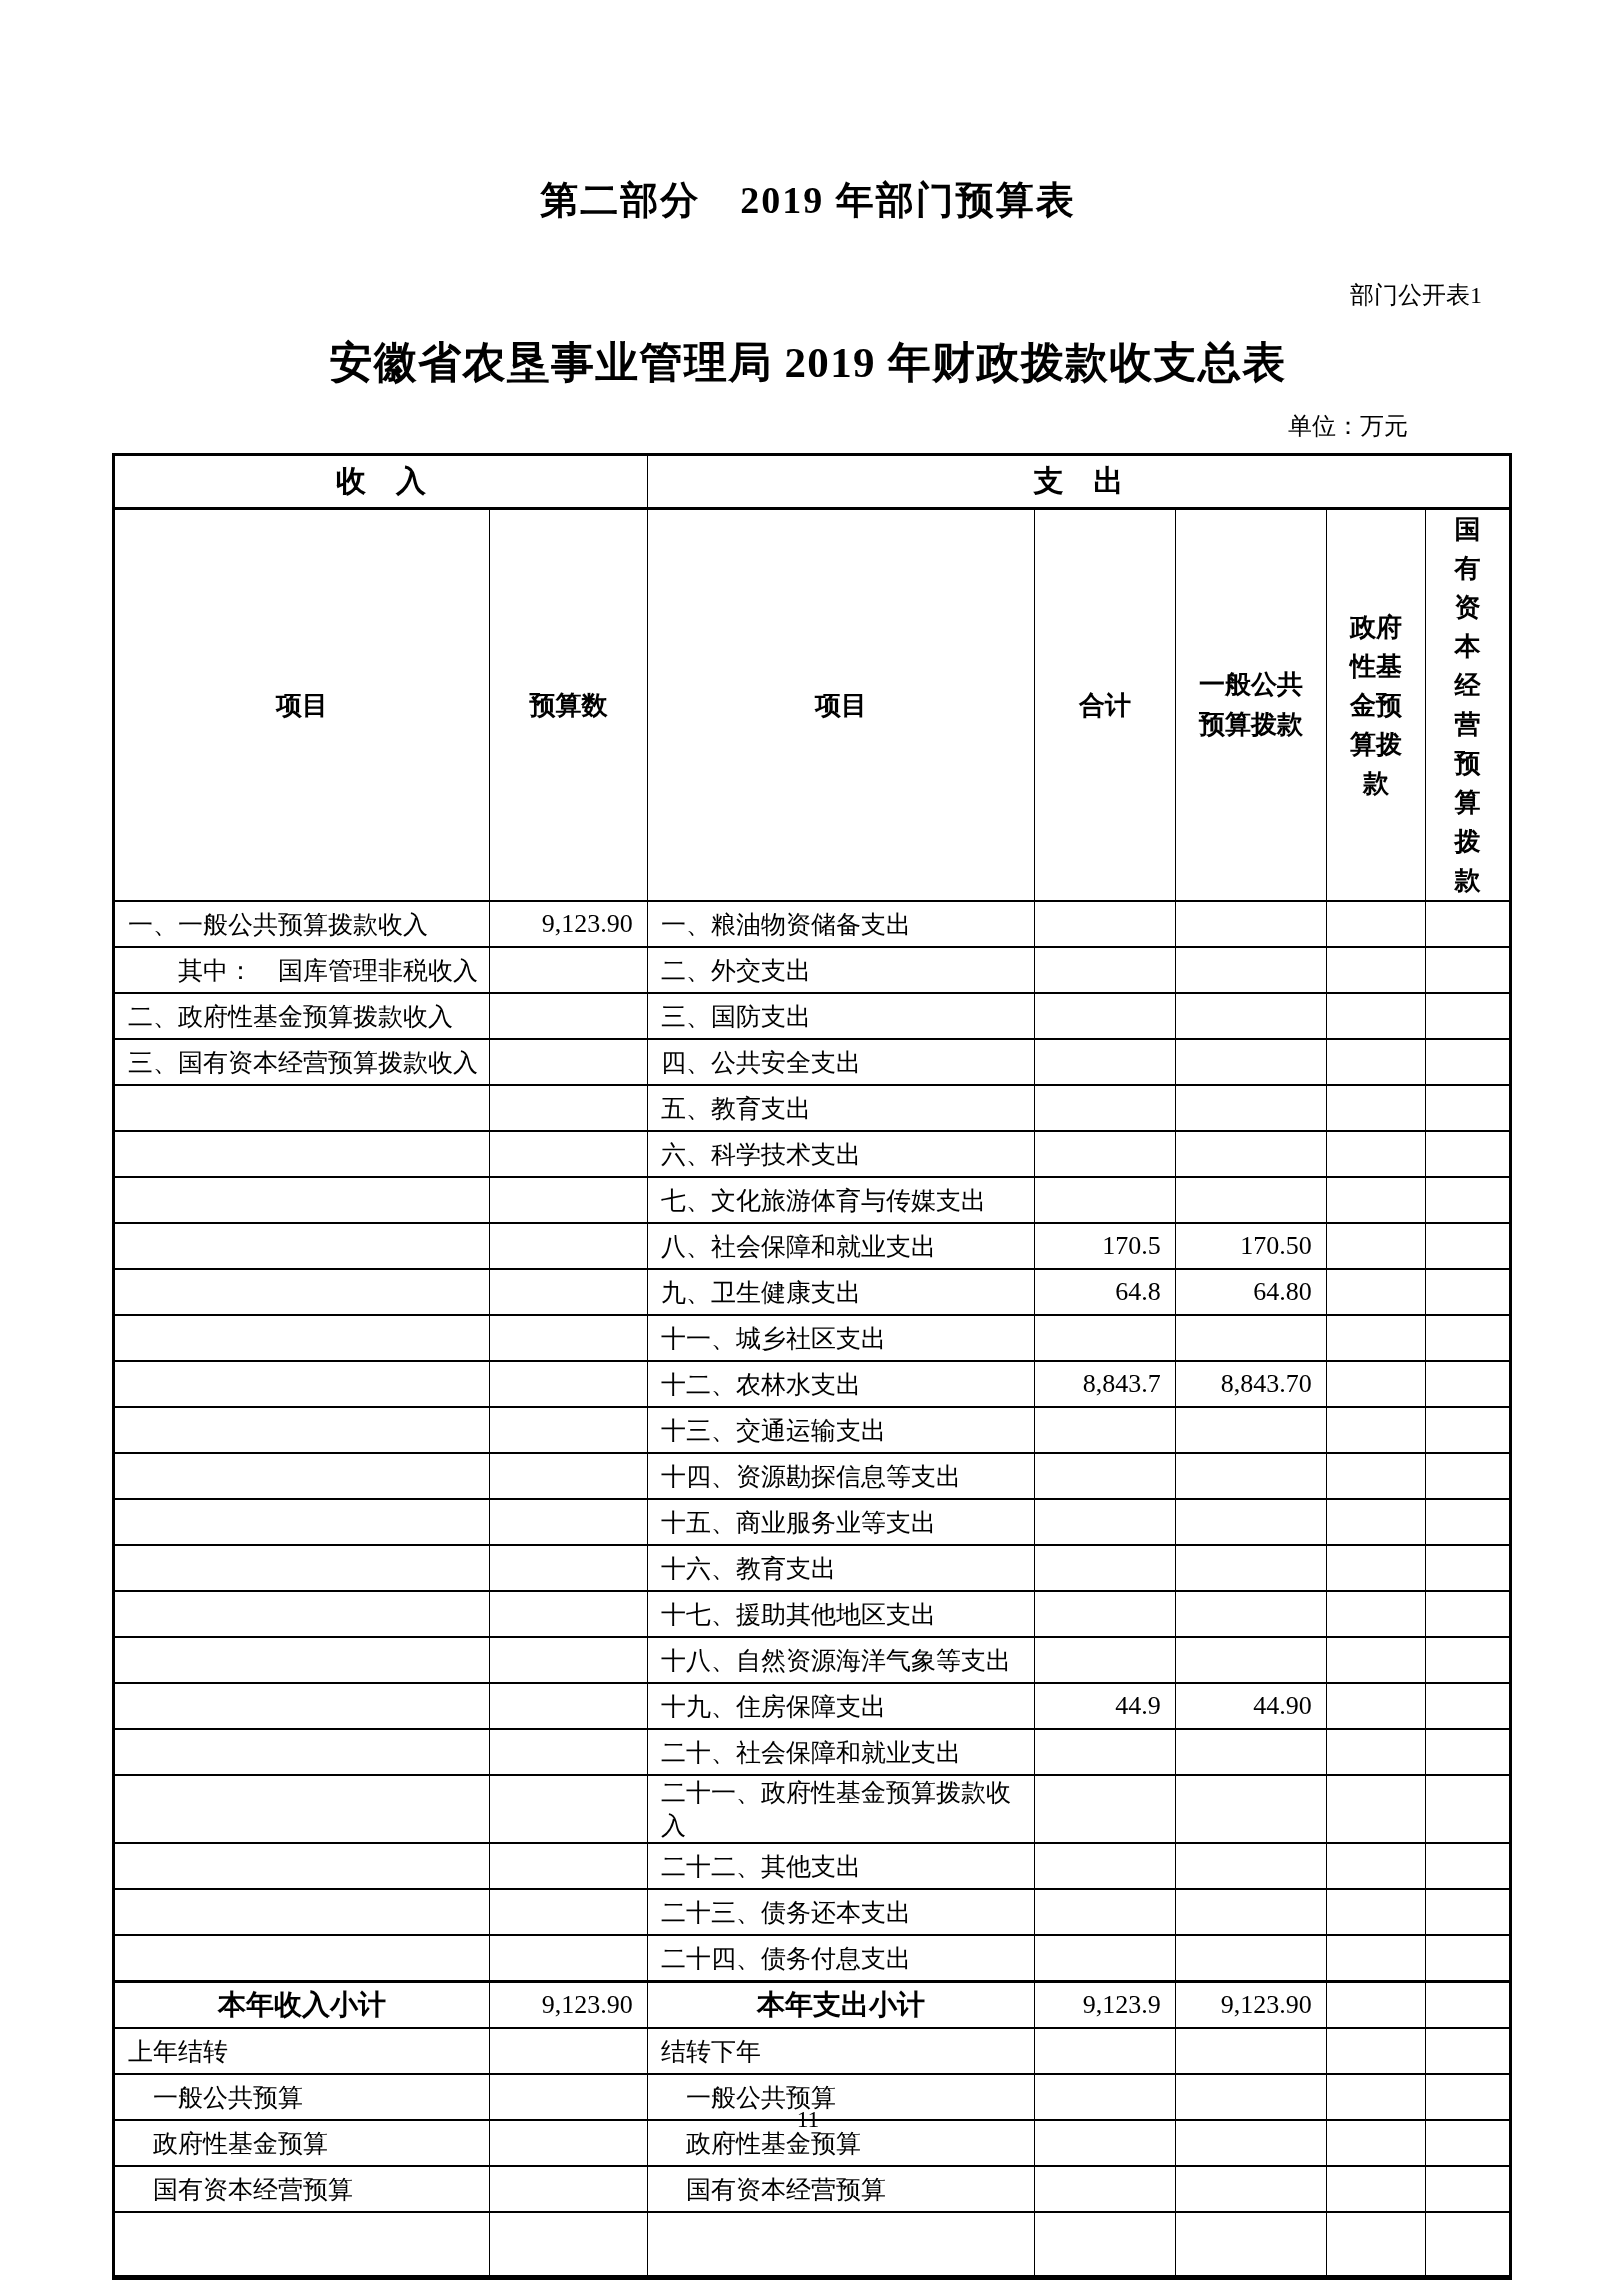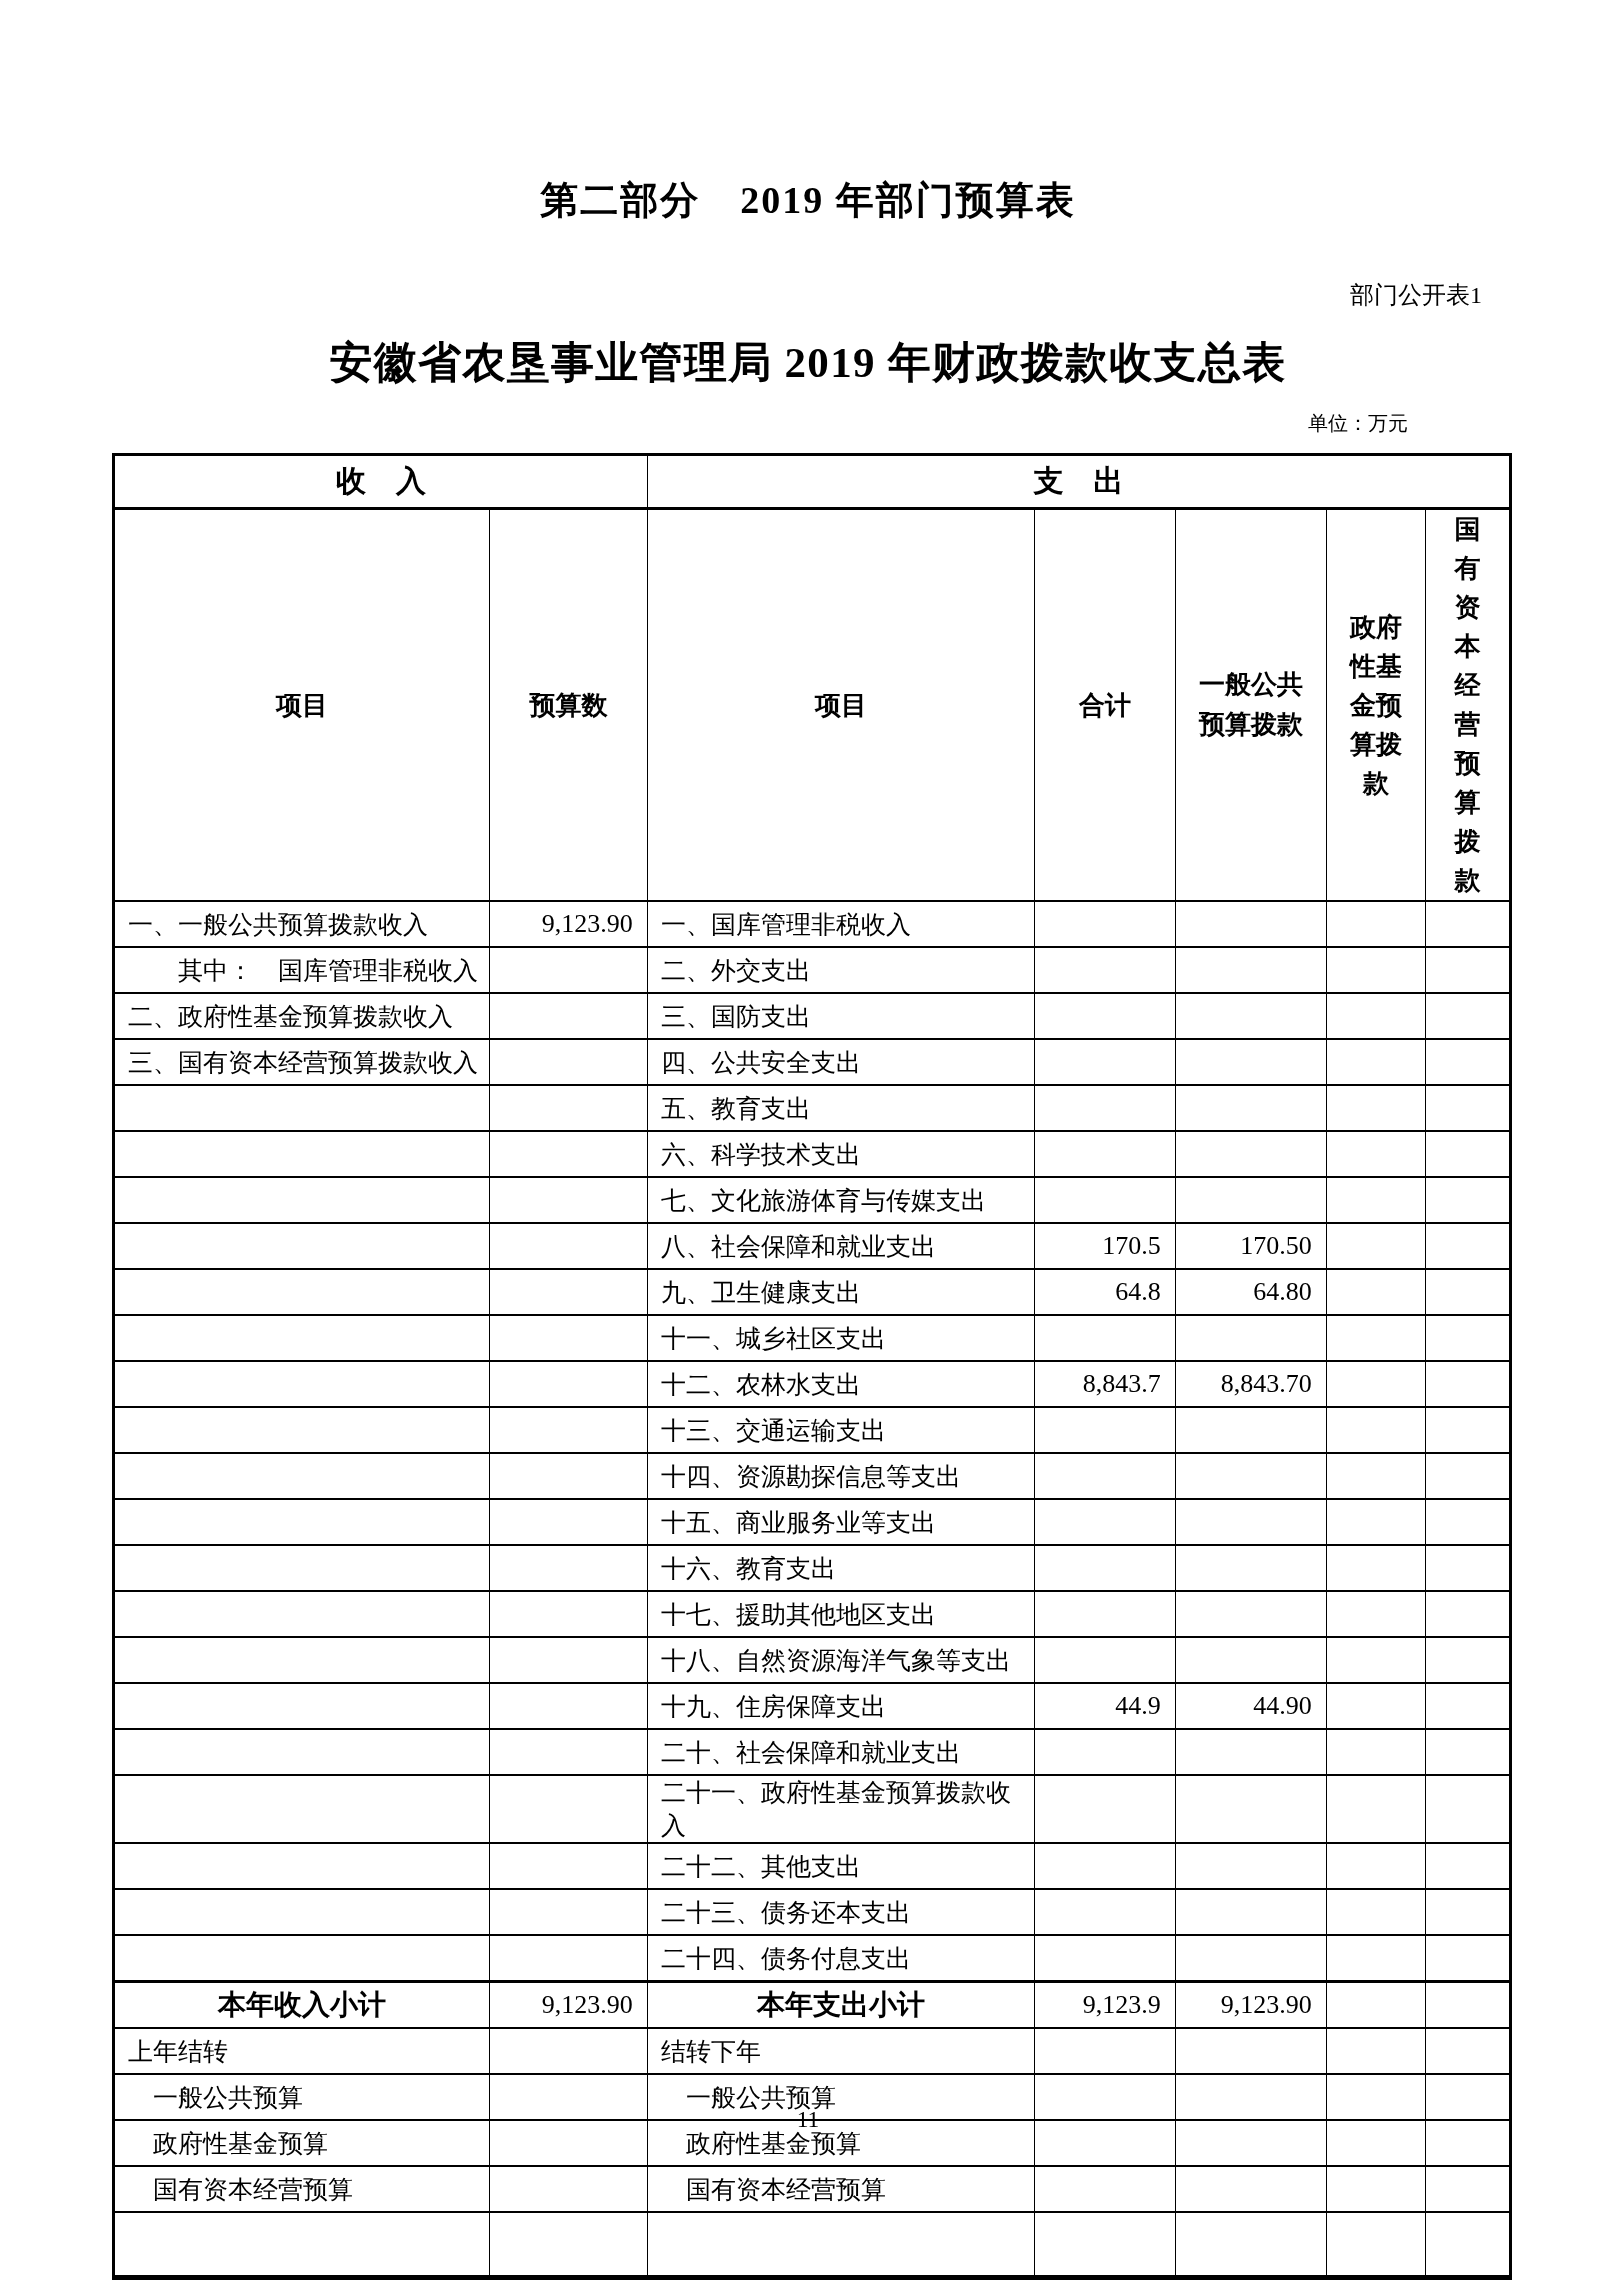--- a/index.html
+++ b/index.html
@@ -13,21 +13,21 @@
     text-align:center; font-size:38px; font-weight:bold; letter-spacing:2px;
   }
   .table-note {
     position:absolute; top:279px; right:134px; font-size:24px;
   }
   .main-title {
     position:absolute; top:334px; left:0; width:100%;
     text-align:center; font-size:43px; font-weight:bold; letter-spacing:1.3px;
   }
   .unit-note {
-    position:absolute; top:410px; right:208px; font-size:20px;
+    position:absolute; top:410px; right:208px; font-size:24px;
   }
   .page-number {
     position:absolute; top:2106px; left:0; width:100%;
     text-align:center; font-size:23.5px;
   }
   table.budget-table {
     position:absolute; left:112px; top:453px;
     border-collapse:collapse; table-layout:fixed;
     border:3.3px solid #000; border-bottom-width:5.9px;
   }
@@ -92,21 +92,21 @@
         <th>合计</th>
         <th class="wrap">一般公共预算拨款</th>
         <th class="wrap2">政府性基金预算拨款</th>
         <th class="wrap2">国有资本经营预算拨款</th>
       </tr>
     </thead>
     <tbody>
         <tr>
           <td class="c-item" style="padding-left: 13px;">一、一般公共预算拨款收入</td>
           <td class="c-num">9,123.90</td>
-          <td class="c-item" style="padding-left: 13px;">一、国库管理非税收入</td>
+          <td class="c-item" style="padding-left: 13px;">一、粮油物资储备支出</td>
           <td class="c-num"></td>
           <td class="c-num"></td>
           <td class="c-num"></td>
           <td class="c-num"></td>
         </tr>
         <tr>
           <td class="c-item" style="padding-left: 63px;">其中：　国库管理非税收入</td>
           <td class="c-num"></td>
           <td class="c-item" style="padding-left: 13px;">二、外交支出</td>
           <td class="c-num"></td>

